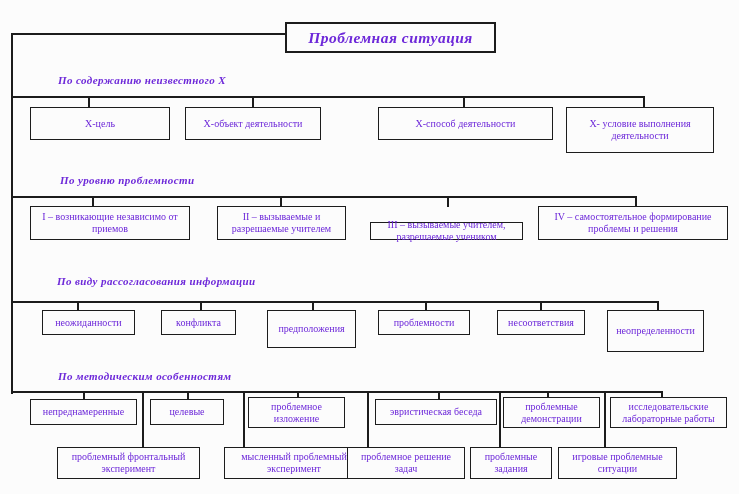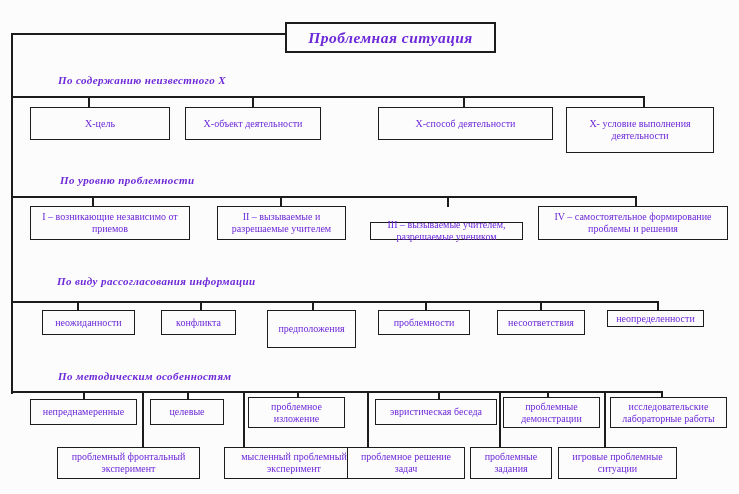--- a/index.html
+++ b/index.html
@@ -78,21 +78,21 @@
   <div class="ln" style="left:312px;top:301px;width:2px;height:10px"></div>
   <div class="ln" style="left:425px;top:301px;width:2px;height:10px"></div>
   <div class="ln" style="left:540px;top:301px;width:2px;height:10px"></div>
   <div class="ln" style="left:657px;top:301px;width:2px;height:10px"></div>
 
   <div class="node" style="left:42px;top:310px;width:93px;height:25px">неожиданности</div>
   <div class="node" style="left:161px;top:310px;width:75px;height:25px">конфликта</div>
   <div class="node" style="left:267px;top:310px;width:89px;height:38px">предположения</div>
   <div class="node" style="left:378px;top:310px;width:92px;height:25px">проблемности</div>
   <div class="node" style="left:497px;top:310px;width:88px;height:25px">несоответствия</div>
-  <div class="node" style="left:607px;top:310px;width:97px;height:17px">неопределенности</div>
+  <div class="node" style="left:607px;top:310px;width:97px;height:42px">неопределенности</div>
 
   <div class="hdr" style="left:58px;top:370px">По методическим особенностям</div>
   <div class="ln" style="left:11px;top:391px;width:652px;height:2px"></div>
 
   <div class="ln" style="left:83px;top:391px;width:2px;height:9px"></div>
   <div class="ln" style="left:187px;top:391px;width:2px;height:9px"></div>
   <div class="ln" style="left:297px;top:391px;width:2px;height:8px"></div>
   <div class="ln" style="left:438px;top:391px;width:2px;height:9px"></div>
   <div class="ln" style="left:547px;top:391px;width:2px;height:8px"></div>
   <div class="ln" style="left:661px;top:391px;width:2px;height:8px"></div>

